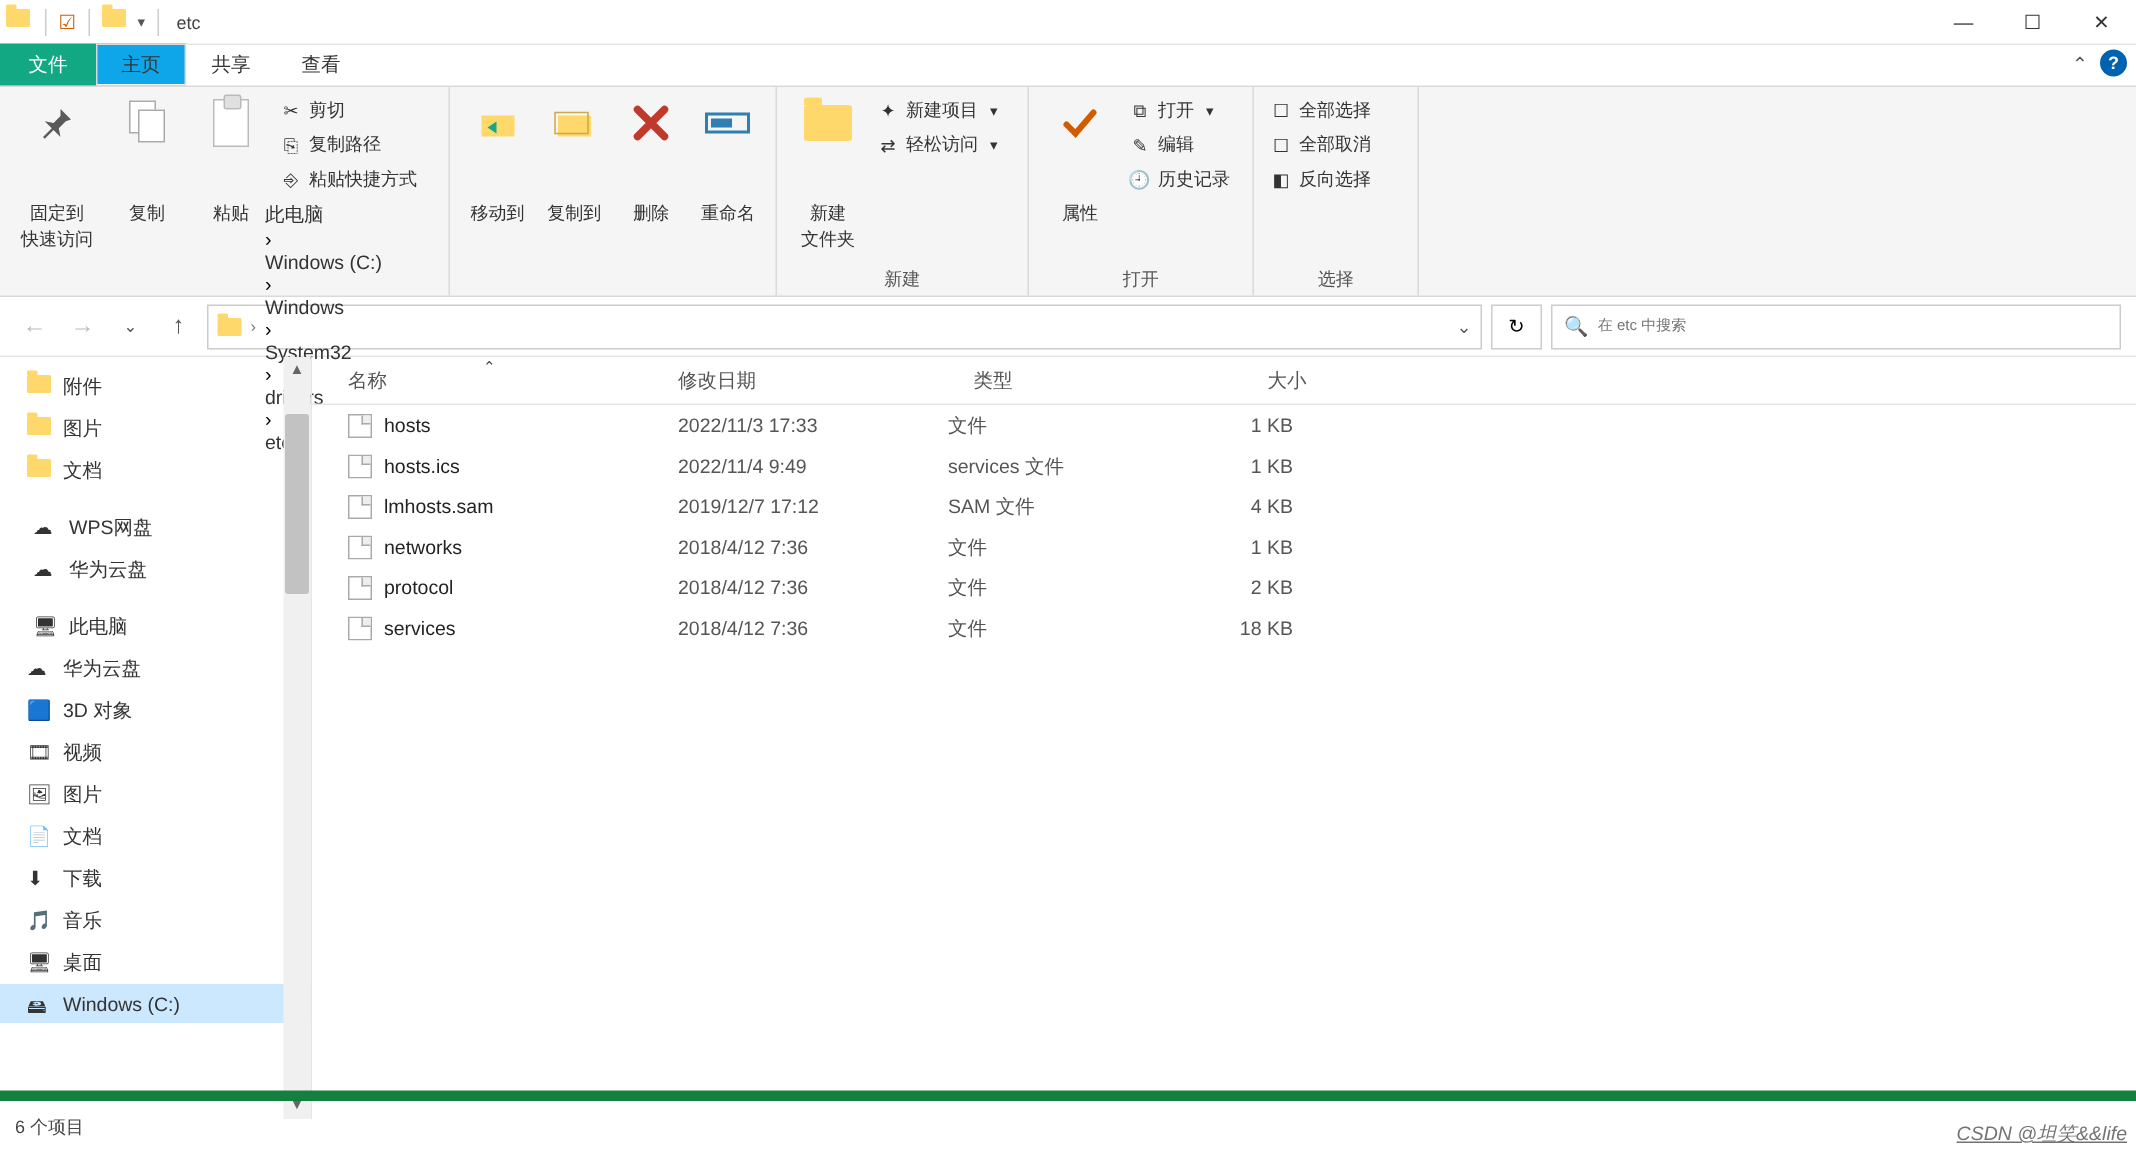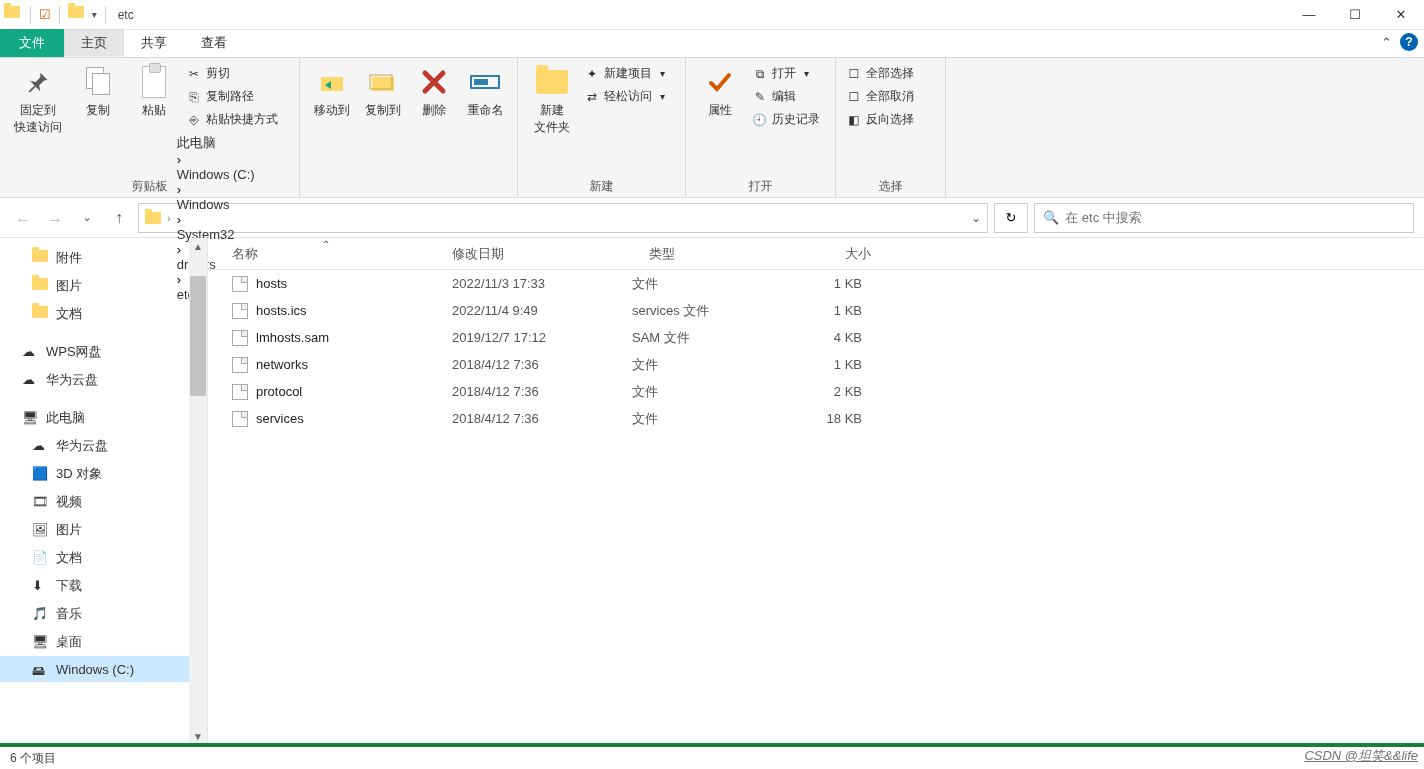--- a/index.html
+++ b/index.html
@@ -11,51 +11,51 @@
 .tb-sep { width:1px; height:18px; background:#ccc; margin:0 2px; }
 .tb-ico { width:18px; height:18px; display:inline-block; }
 .tb-txt { color:#444; font-size:12px; margin-left:4px; }
 .wincontrols { margin-left:auto; display:flex; }
 .wincontrols div { width:46px; height:30px; display:flex; align-items:center; justify-content:center; color:#333; }
 
 
 .tabbar { height:28px; background:#fff; display:flex; align-items:flex-end; border-bottom:1px solid #dadada; position:relative; }
 .tab { padding:0 16px; height:28px; display:flex; align-items:center; font-size:13px; color:#333; border:1px solid transparent; }
 .tab.file { background:#13a884; color:#fff; padding:0 18px; }
-.tab.active { background:#e5e5e5; border-color:#dadada #dadada #f5f5f5 #dadada; }
+.tab.active { background:#0ea5e9; border-color:#dadada #dadada #f5f5f5 #dadada; }
 .tabright { position:absolute; right:6px; top:3px; display:flex; gap:8px; align-items:center; }
 .help { width:18px; height:18px; border-radius:50%; background:#0063b1; color:#fff; font:bold 12px/18px sans-serif; text-align:center; }
 
 
 .ribbon { height:140px; background:#f5f5f5; display:flex; border-bottom:1px solid #dadada; }
 .rgroup { border-right:1px solid #dadada; display:flex; flex-direction:column; padding:4px 6px 0; }
 .rrow { display:flex; flex:1; align-items:flex-start; }
 .rgroup .glabel { text-align:center; font-size:12px; color:#555; padding:4px 0 2px; }
-.rbtn { display:flex; flex-direction:column; align-items:center; justify-content:flex-start; width:56px; padding:4px 2px 0; font-size:12px; color:#333; text-align:center; }
+.rbtn { display:flex; flex-direction:column; align-items:center; justify-content:flex-start; width:56px; padding:4px 2px 0; font-size:12px; color:#333; text-align:center;gap:32px; }
 .rbtn.wide { width:64px; }
 .rico { width:32px; height:32px; margin-bottom:4px; display:flex; align-items:center; justify-content:center; }
 .rmini { display:flex; align-items:center; gap:4px; font-size:12px; color:#333; padding:3px 4px; white-space:nowrap; }
 .rmini .mico { width:16px; height:16px; display:flex; align-items:center; justify-content:center; }
 .vcol { display:flex; flex-direction:column; justify-content:center; }
 
 
 .navrow { height:40px; display:flex; align-items:center; padding:0 10px; gap:6px; border-bottom:1px solid #e5e5e5; }
 .navarrow { width:26px; text-align:center; color:#555; font-size:16px; }
 .navarrow.disabled { color:#bbb; }
 .addrbox { flex:1; height:30px; display:flex; align-items:center; border:1px solid #ccc; padding:0 6px; gap:4px; }
 .crumb { display:flex; align-items:center; font-size:13px; color:#333; }
 .addrdrop { margin-left:auto; color:#555; font-size:12px; }
 .ref { width:34px; height:30px; border:1px solid #ccc; display:flex; align-items:center; justify-content:center; }
 .search { width:380px; height:30px; border:1px solid #ccc; display:flex; align-items:center; padding:0 8px; color:#888; }
-.search input { border:0; outline:0; flex:1; font-size:13px; color:#333; }
+.search input { border:0; outline:0; flex:1; font-size:10px; color:#333; }
 
 
 .content { display:flex; height:508px; }
 .sidebar { width:208px; border-right:1px solid #e5e5e5; position:relative; padding-top:6px; overflow:hidden; }
-.sb-item { display:flex; align-items:center; gap:8px; padding:5px 8px 5px 32px; font-size:13px; color:#333; white-space:nowrap; }
+.sb-item { display:flex; align-items:center; gap:8px; padding:5px 8px 5px 18px; font-size:13px; color:#333; white-space:nowrap; }
 .sb-item.top { padding-left:22px; }
 .sb-item.sel { background:#cce8ff; }
 .sb-item .exp { position:absolute; right:12px; color:#666; font-size:11px; }
 .sb-ico { width:16px; height:16px; flex:0 0 16px; display:inline-block; }
 .sb-gap { height:10px; }
 .sb-scroll { position:absolute; right:0; top:0; bottom:0; width:18px; background:#f0f0f0; display:flex; flex-direction:column; align-items:center; }
 .sb-scroll .thumb { width:16px; flex:0 0 120px; background:#c2c2c2; margin-top:20px; border-radius:2px; }
 .sb-scroll .arr { font-size:10px; color:#666; height:18px; line-height:18px; }
 
 .filearea { flex:1; position:relative; }
@@ -69,21 +69,21 @@
 .row { display:flex; align-items:center; height:27px; padding-left:24px; font-size:13px; color:#222; }
 .cell { overflow:hidden; white-space:nowrap; }
 .cell.name { width:220px; display:flex; align-items:center; gap:8px; }
 .cell.date { width:180px; color:#555; }
 .cell.type { width:150px; color:#555; }
 .cell.size { width:80px; text-align:right; color:#555; }
 .fico { width:16px; height:16px; flex:0 0 16px; border:1px solid #aaa; background:#fff; position:relative; }
 .fico::before { content:""; position:absolute; top:0; right:0; width:5px; height:5px; background:#eee; border-left:1px solid #aaa; border-bottom:1px solid #aaa; }
 
 
-.status { position:absolute; left:0; right:0; bottom:0; height:26px; border-top:4px solid #15803d; display:flex; align-items:center; padding:0 10px; font-size:12px; color:#444; }
+.status { position:absolute; left:0; right:0; bottom:0; height:42px; border-top:7px solid #15803d; display:flex; align-items:center; padding:0 10px; font-size:12px; color:#444; }
 .watermark { position:absolute; right:6px; bottom:4px; font-size:13px; color:#737373; font-style:italic; pointer-events:none;text-decoration:underline; }
 
 
 .folder { width:16px; height:12px; background:#ffd86b; border-radius:1px; position:relative; display:inline-block; }
 .folder::before { content:""; position:absolute; top:-3px; left:0; width:7px; height:3px; background:#ffd86b; border-radius:1px 1px 0 0; }
 .folder-lg { width:32px; height:24px; background:#ffd86b; border-radius:2px; position:relative; }
 .folder-lg::before { content:""; position:absolute; top:-5px; left:0; width:12px; height:5px; background:#ffd86b; border-radius:2px 2px 0 0; }
 .clip { width:24px; height:32px; background:#fff; border:1px solid #bbb; position:relative; }
 .clip::before { content:""; position:absolute; top:-4px; left:6px; width:10px; height:8px; border:1px solid #bbb; border-radius:2px; background:#e0e0e0; }
 .copy { position:relative; width:28px; height:34px; }
@@ -159,21 +159,20 @@
         <div class="rmini">
             <span class="mico">⎘</span>
             <span>复制路径</span>
           </div>
         <div class="rmini">
             <span class="mico">⎆</span>
             <span>粘贴快捷方式</span>
           </div>
       </div>
     </div>
-    <div class="glabel">剪贴板</div>
   </div>
 
   <div class="rgroup" style="width:218px">
     <div class="rrow">
       <div class="rbtn">
         <div class="rico">
             <svg width="30" height="30">
               <rect x="4" y="10" width="22" height="14" fill="#ffd86b"></rect>
               <path d="M14 14l-6 4 6 4z" fill="#13a884"></path>
             </svg>

